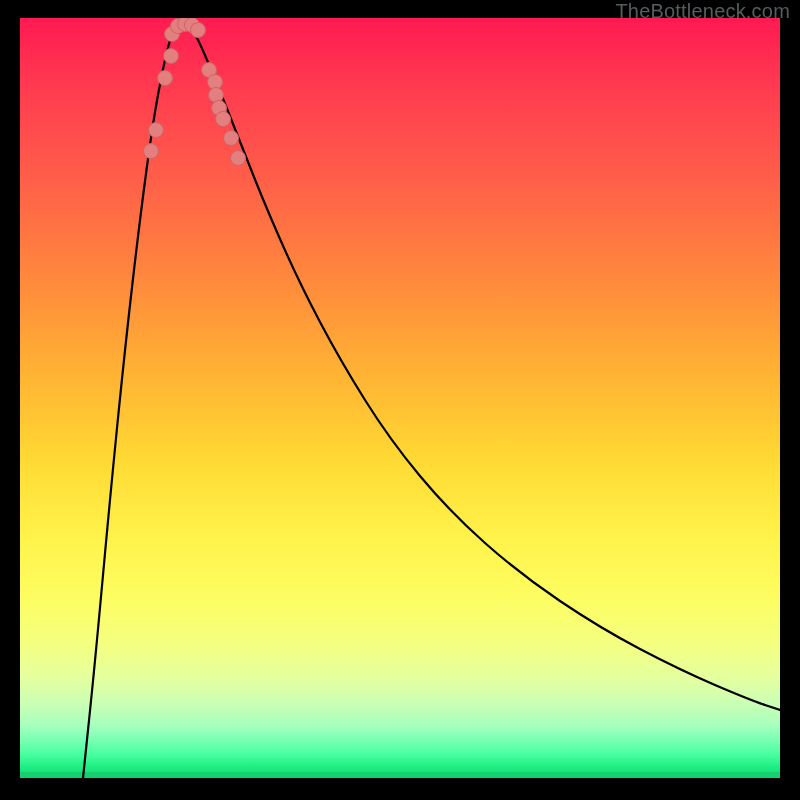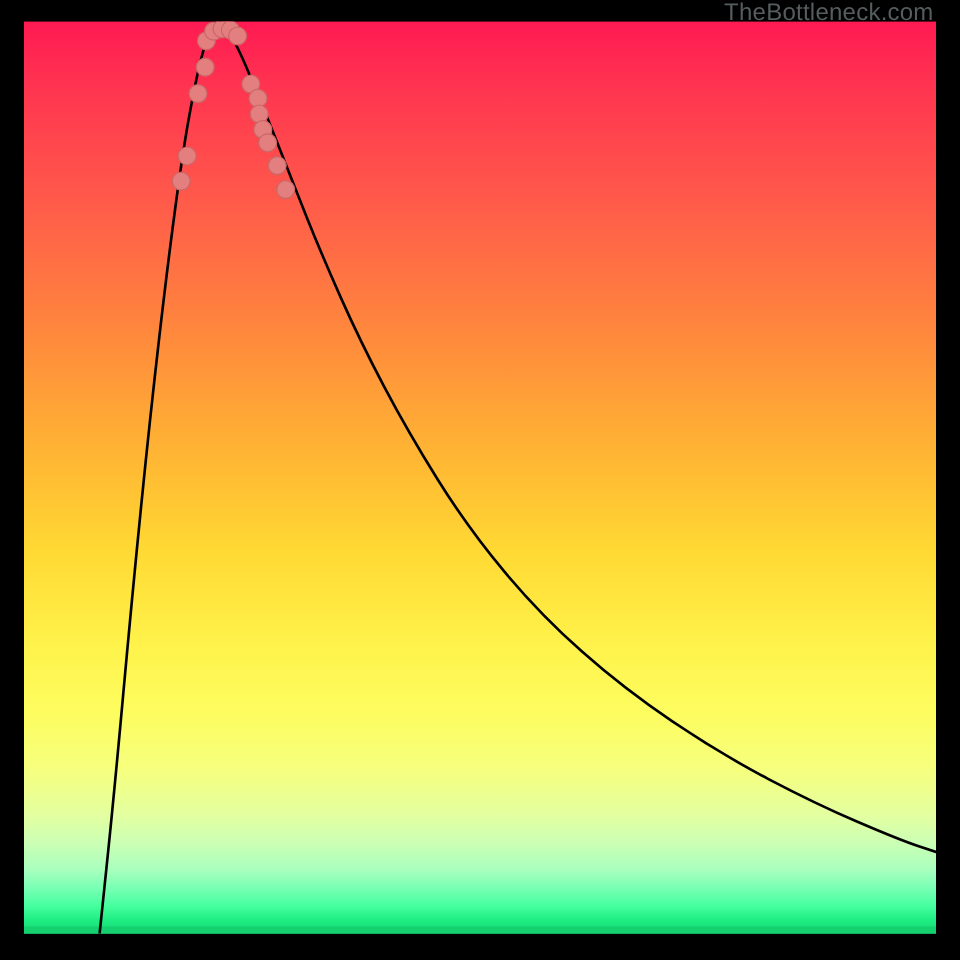--- a/index.html
+++ b/index.html
@@ -51,21 +51,21 @@
   }
   svg.curves {
     position: absolute;
     left: 0; top: 0;
     width: 760px;
     height: 760px;
   }
   .watermark {
     position: absolute;
     top: 0;
-    right: 22px;
+    right: 10px;
     color: #555d5f;
     font-size: 20px;
     font-weight: 500;
     letter-spacing: 0.2px;
   }
 </style>
 </head>
 <body>
 
 <div class="frame">

